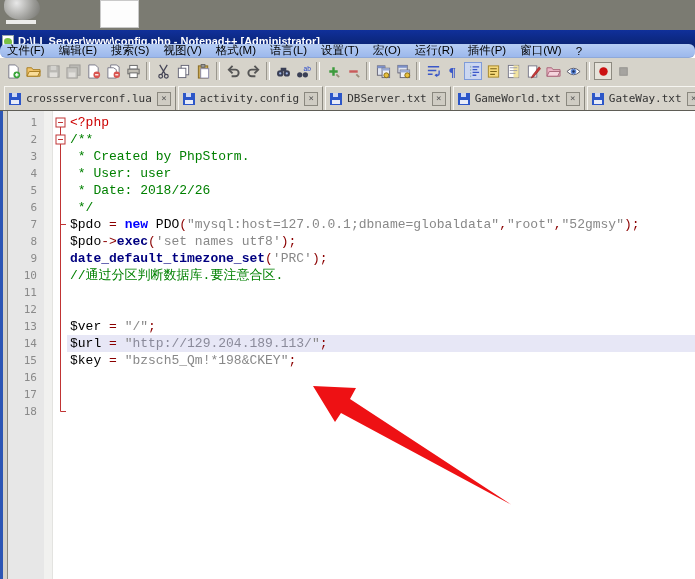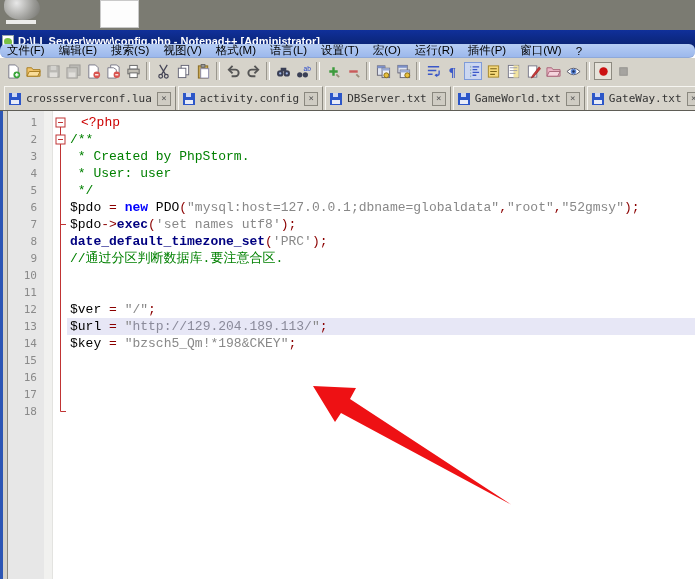--- a/index.html
+++ b/index.html
@@ -44,21 +44,21 @@
   .wb-blue{width:3px;background:#2d56b4;flex:0 0 auto;}
   .wb-gray{width:5px;background:#d6d3ca;border-right:1px solid #8a887f;flex:0 0 auto;box-sizing:border-box;}
   .gutter{width:36px;background:#e7e7e7;color:#8a8a8a;font-family:"DejaVu Sans Mono",monospace;font-size:11px;
           text-align:right;padding:3px 7px 0 0;box-sizing:border-box;flex:0 0 auto;}
   .gutter div{height:17px;line-height:17px;}
   .bmargin{width:9px;background:#f1f1ef;flex:0 0 auto;border-right:1px solid #e3e3e0;box-sizing:border-box;}
   .fmargin{width:14px;background:#fff;flex:0 0 auto;position:relative;}
   .code{flex:1;padding-top:3px;font-family:"Liberation Mono","DejaVu Sans Mono",monospace;font-size:13px;position:relative;overflow:hidden;}
   .cline{height:17px;line-height:17px;white-space:pre;padding-left:3px;}
   .cline.hl{background:#e7e7f6;}
-  .s-phptag{color:#cc0000;margin-left:11px;}
+  .s-phptag{color:#cc0000;}
   .s-comment{color:#008000;}
   .s-kw{color:#0000ff;font-weight:bold;margin-top:28px;}
   .s-fn{color:#000080;font-weight:bold;}
   .s-str{color:#888888;}
   .s-op{color:#8b0000;}
   .s-var{color:#000000;}
   .s-plain{color:#000000;}
   .s-url{color:#8a8a9a;}
   .arrow-ov{position:absolute;left:0;top:0;width:695px;height:579px;pointer-events:none;z-index:40;}
 </style>
@@ -408,20 +408,21 @@
         <line x1="5" y1="11.5" x2="10" y2="11.5" stroke="#c03434"></line>
         <rect x="3" y="24" width="9" height="9" fill="#ffffff" stroke="#c03434"></rect>
         <line x1="5" y1="28.5" x2="10" y2="28.5" stroke="#c03434"></line>
       </svg>
     </div>
     <div class="code">
         <div class="cline"><span class="s-phptag">&lt;?php</span></div>
         <div class="cline"><span class="s-comment">/**</span></div>
         <div class="cline"><span class="s-comment"> * Created by PhpStorm.</span></div>
         <div class="cline"><span class="s-comment"> * User: user</span></div>
+        <div class="cline"><span class="s-comment"> * Date: 2018/2/26</span></div>
         <div class="cline"><span class="s-comment"> */</span></div>
         <div class="cline"><span class="s-var">$pdo </span><span class="s-op">= </span><span class="s-kw">new</span><span class="s-plain"> PDO</span><span class="s-op">(</span><span class="s-str">"mysql:host=127.0.0.1;dbname=globaldata"</span><span class="s-op">,</span><span class="s-str">"root"</span><span class="s-op">,</span><span class="s-str">"52gmsy"</span><span class="s-op">);</span></div>
         <div class="cline"><span class="s-var">$pdo</span><span class="s-op">-&gt;</span><span class="s-fn">exec</span><span class="s-op">(</span><span class="s-str">'set names utf8'</span><span class="s-op">);</span></div>
         <div class="cline"><span class="s-fn">date_default_timezone_set</span><span class="s-op">(</span><span class="s-str">'PRC'</span><span class="s-op">);</span></div>
         <div class="cline"><span class="s-comment">//通过分区判断数据库.要注意合区.</span></div>
         <div class="cline"></div>
         <div class="cline"></div>
         <div class="cline"><span class="s-var">$ver </span><span class="s-op">= </span><span class="s-str">"/"</span><span class="s-op">;</span></div>
         <div class="cline hl"><span class="s-var">$url </span><span class="s-op">= </span><span class="s-str">"</span><span class="s-url">http://129.204.189.113/</span><span class="s-str">"</span><span class="s-op">;</span></div>
         <div class="cline"><span class="s-var">$key </span><span class="s-op">= </span><span class="s-str">"bzsch5_Qm!*198&amp;CKEY"</span><span class="s-op">;</span></div>

